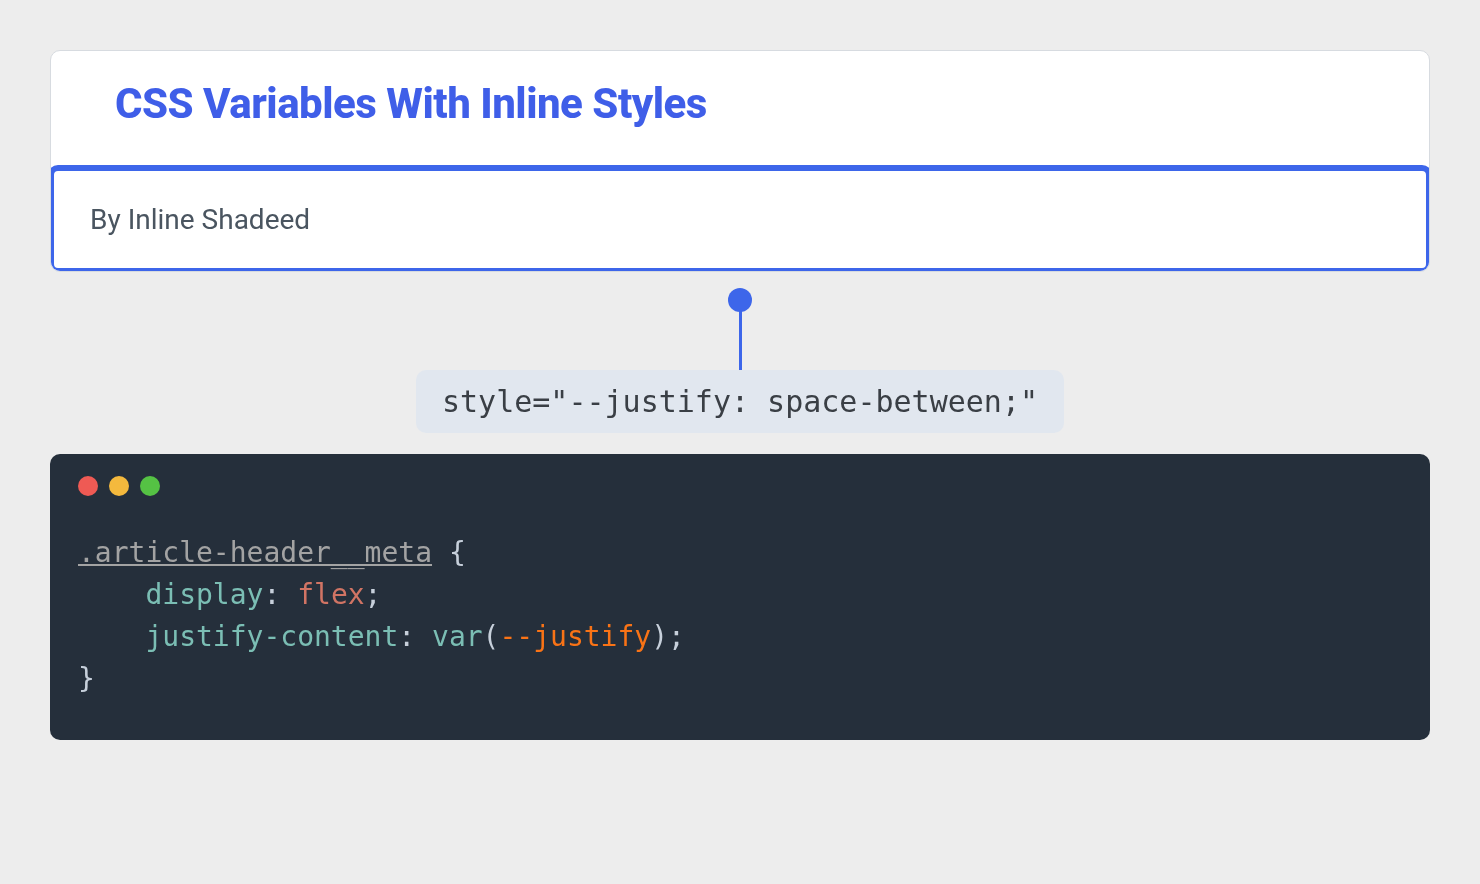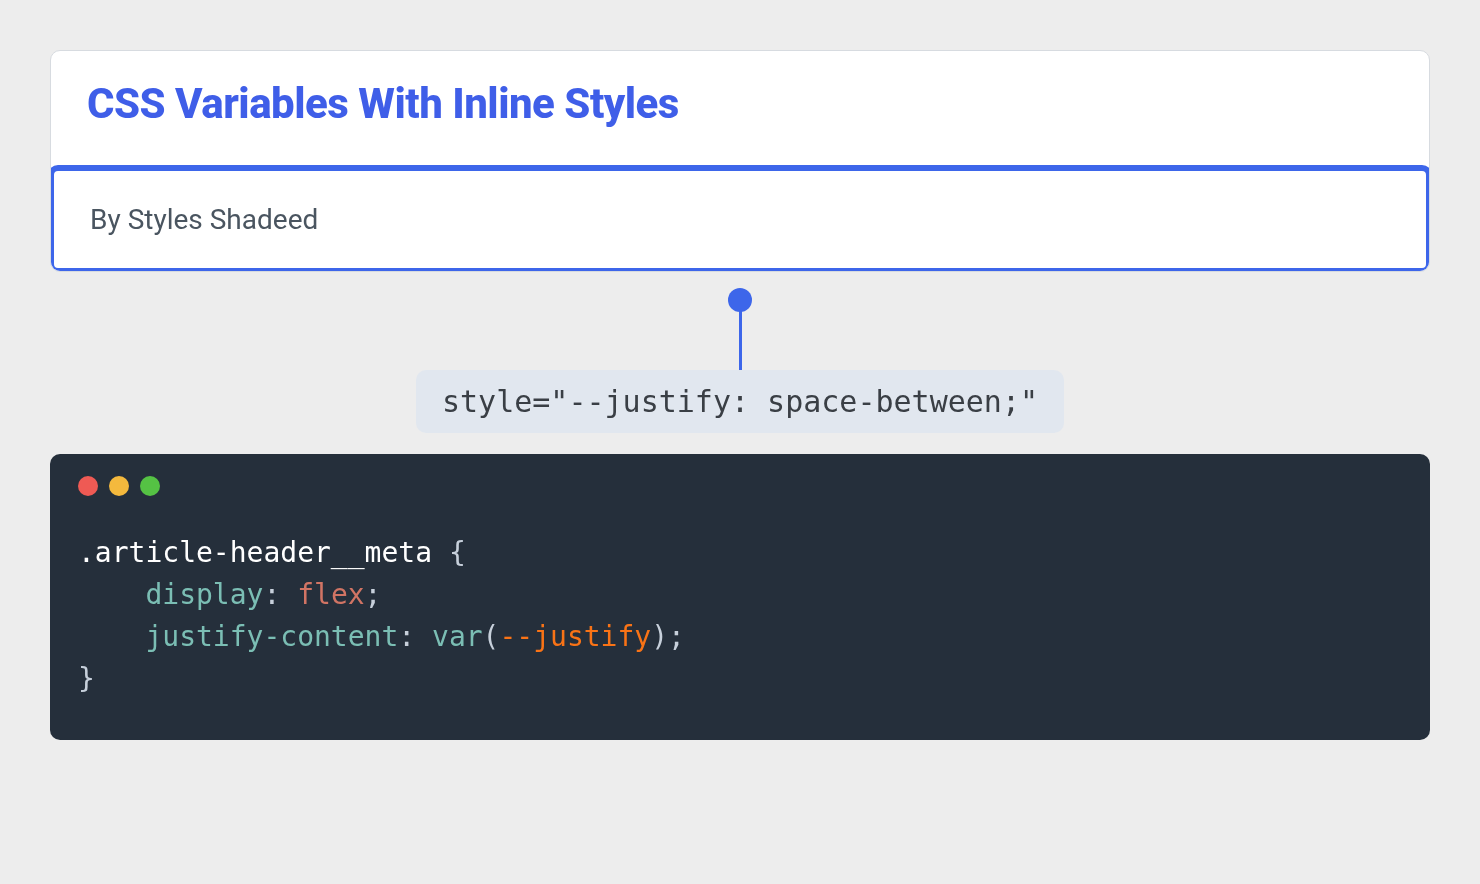--- a/index.html
+++ b/index.html
@@ -16,20 +16,21 @@
     border-radius: 10px;
     padding: 28px 0 0 0;
     overflow: hidden;
   }
   .article-title {
     color: #3f5ee8;
     font-size: 42px;
     font-weight: 800;
     padding: 0 36px 40px 36px;
     letter-spacing: -0.5px;
+    margin-left: 28px;
   }
   .meta-row {
     display: flex;
     justify-content: space-between;
     align-items: center;
     border: 6px solid #3d66ea;
     border-radius: 10px;
     margin: -3px;
     padding: 32px 36px;
     color: #4a5560;
@@ -82,35 +83,35 @@
   .dot.red { background: #ef5a54; }
   .dot.yellow { background: #f4b93d; }
   .dot.green { background: #55c244; }
   .code {
     font-family: ui-monospace, SFMono-Regular, Menlo, Consolas, monospace;
     font-size: 28px;
     line-height: 1.5;
     color: #c7d0db;
     white-space: pre;
   }
-  .tok-selector { color: #ffffff; }
+  .tok-selector { color: #a3a3a3; text-decoration: underline; }
   .tok-brace { color: #c7d0db; }
   .tok-prop { color: #7bbeb4; }
   .tok-val { color: #d17464; margin-top: 8px; }
   .tok-func { color: #7bbeb4; }
   .tok-var { color: #f97316; }
   .tok-punct { color: #c7d0db; }
 </style>
 </head>
 <body>
 
 <div class="article-card">
   <h1 class="article-title">CSS Variables With Inline Styles</h1>
   <div class="meta-row">
-    <span>By Styles Shadeed</span>
+    <span>By Inline Shadeed</span>
   </div>
 </div>
 
 <div class="connector-wrap">
   <div class="connector-dot"></div>
   <div class="connector-line"></div>
   <div class="style-label">style="--justify: space-between;"</div>
 </div>
 
 <div class="code-block">

